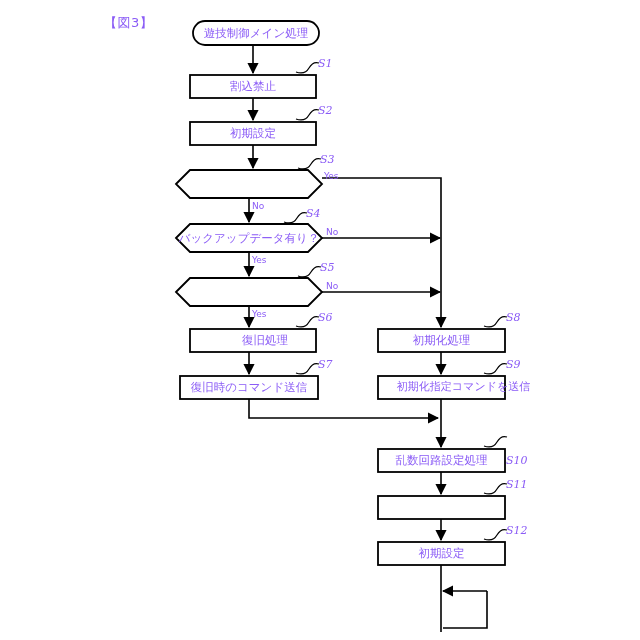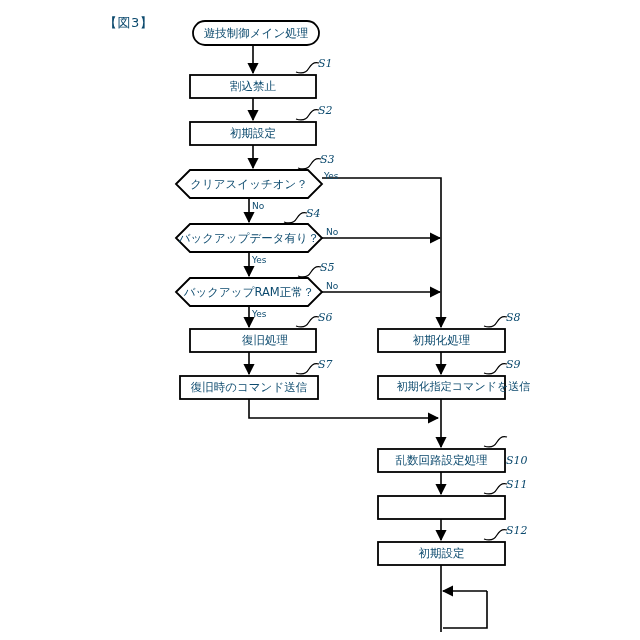--- a/index.html
+++ b/index.html
@@ -6,21 +6,21 @@
     margin: 0;
     padding: 0;
     background: #ffffff;
   }
   #page {
     position: relative;
     width: 640px;
     height: 640px;
     background: #ffffff;
     font-family: "DejaVu Sans", "Liberation Sans", sans-serif;
-    color: #0c4a6e;
+    color: #8b5cf6;
     overflow: hidden;
   }
   #svg-layer {
     position: absolute;
     left: 0;
     top: 0;
     width: 640px;
     height: 640px;
   }
   .fig-label {
@@ -138,23 +138,21 @@
         <path d="M484,446 q9,3 13,-4 q4,-7 10,-5"></path>
         <path d="M484,493 q9,3 13,-4 q4,-7 10,-5"></path>
         <path d="M484,539 q9,3 13,-4 q4,-7 10,-5"></path>
       </g>
     </g>
   </svg>
 
   <div class="node-text" style="left:193px; top:21px; width:126px; height:24px;">遊技制御メイン処理</div>
   <div class="node-text" style="left:190px; top:75px; width:126px; height:23px;">割込禁止</div>
   <div class="node-text" style="left:190px; top:122px; width:126px; height:23px;">初期設定</div>
-  <div class="node-text" style="left:176px; top:170px; width:146px; height:28px;">クリアスイッチオン？</div>
   <div class="node-text" style="left:176px; top:224px; width:146px; height:28px;">バックアップデータ有り？</div>
-  <div class="node-text" style="left:176px; top:278px; width:146px; height:28px;">バックアップRAM正常？</div>
   <div class="node-text" style="left:202px; top:329px; width:126px; height:23px;">復旧処理</div>
   <div class="node-text" style="left:180px; top:376px; width:138px; height:23px;">復旧時のコマンド送信</div>
   <div class="node-text" style="left:378px; top:329px; width:127px; height:23px;">初期化処理</div>
   <div class="node-text" style="left:400px; top:376px; width:127px; height:23px; font-size:11px;">初期化指定コマンドを送信</div>
   <div class="node-text" style="left:378px; top:449px; width:127px; height:23px;">乱数回路設定処理</div>
   <div class="node-text" style="left:378px; top:542px; width:127px; height:23px;">初期設定</div>
 
   <div class="step-tag" style="left:318px; top:57px;">S1</div>
   <div class="step-tag" style="left:318px; top:104px;">S2</div>
   <div class="step-tag" style="left:320px; top:153px;">S3</div>

